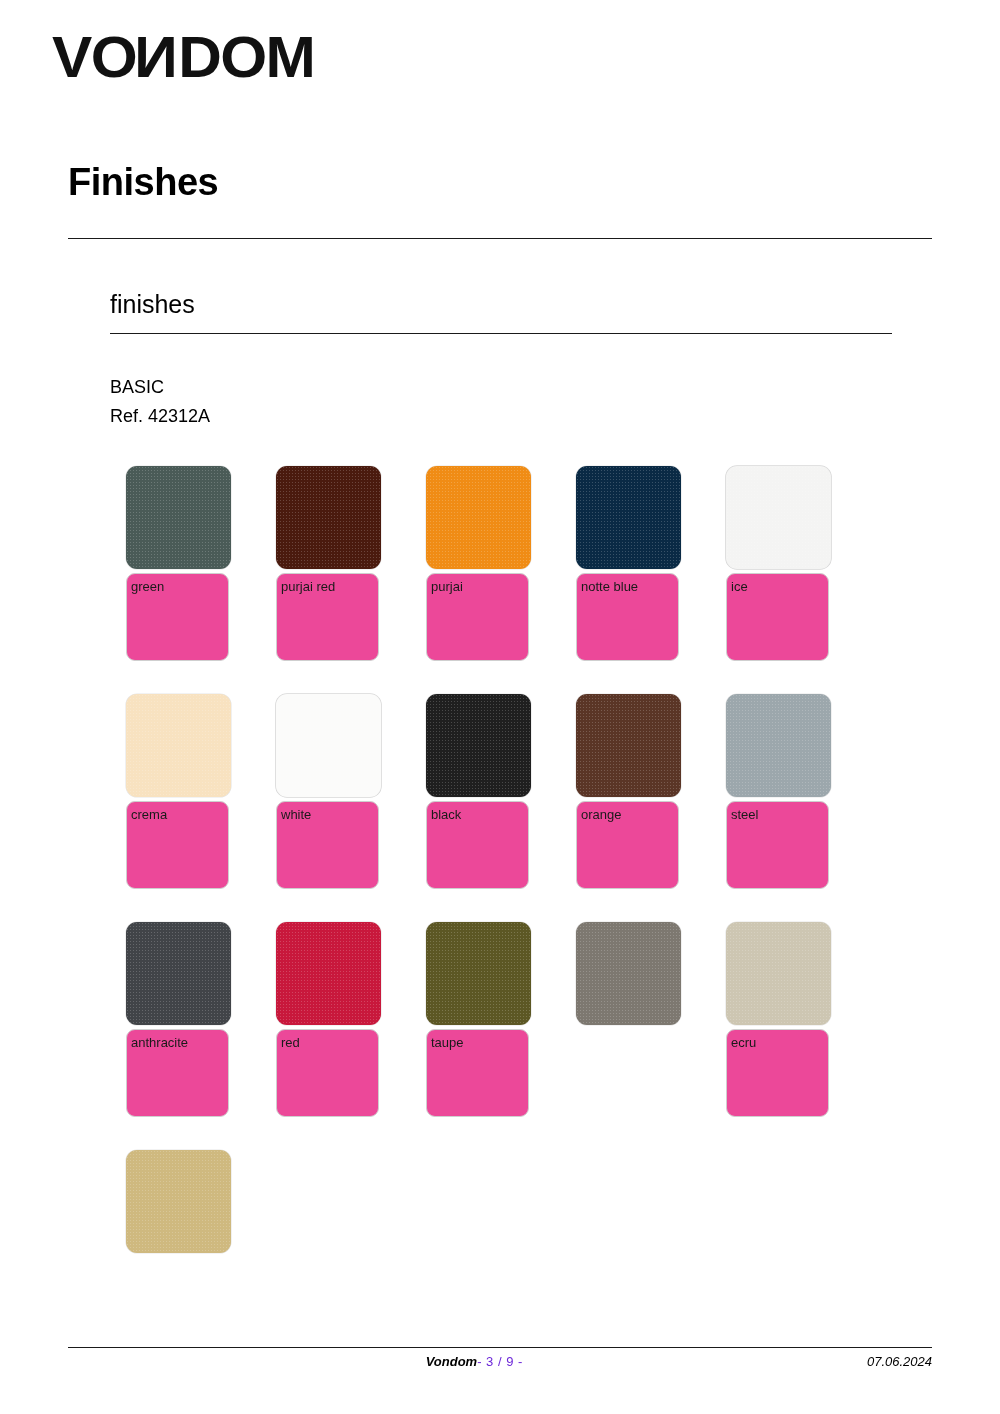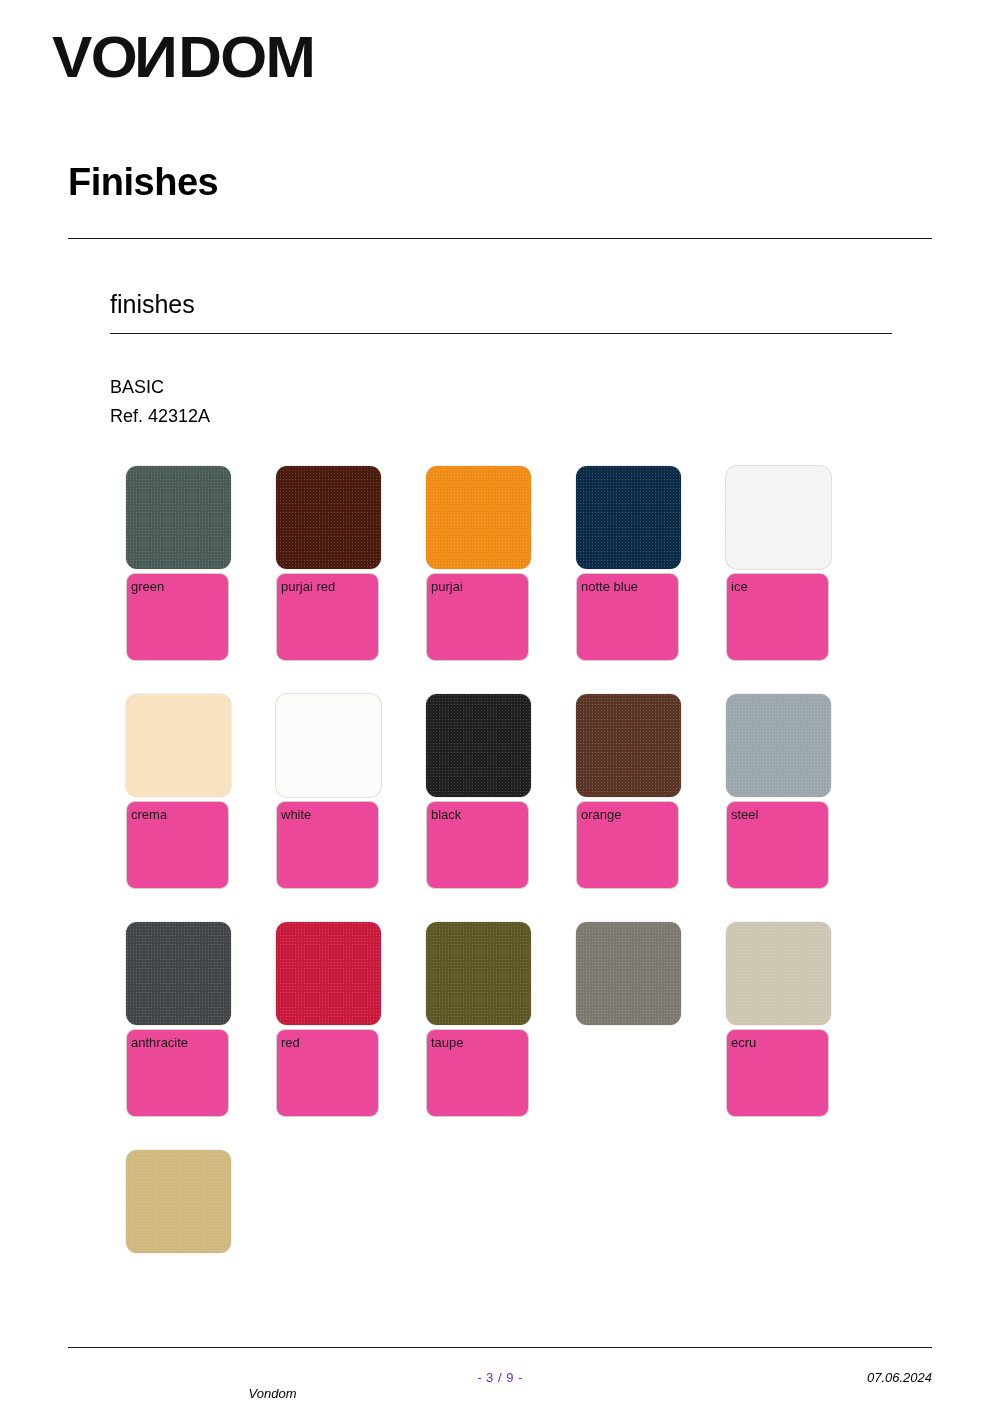--- a/index.html
+++ b/index.html
@@ -159,25 +159,24 @@
   .footer {
     position: absolute;
     left: 68px;
     top: 1354px;
     width: 864px;
     display: flex;
     align-items: center;
     font-size: 13px;
   }
   .footer-left {
-    font-weight: normal;
+    font-weight: bold;
     font-style: italic;
     flex: 1 1 0;
-    text-align: center;
-    margin-top: 32px;
+    text-align: right;
   }
   .footer-center {
     flex: 0 0 auto;
     font-style: normal;
     color: #6d28d9;
     letter-spacing: 0.5px;
   }
   .footer-right {
     font-weight: normal;
     font-style: italic;

